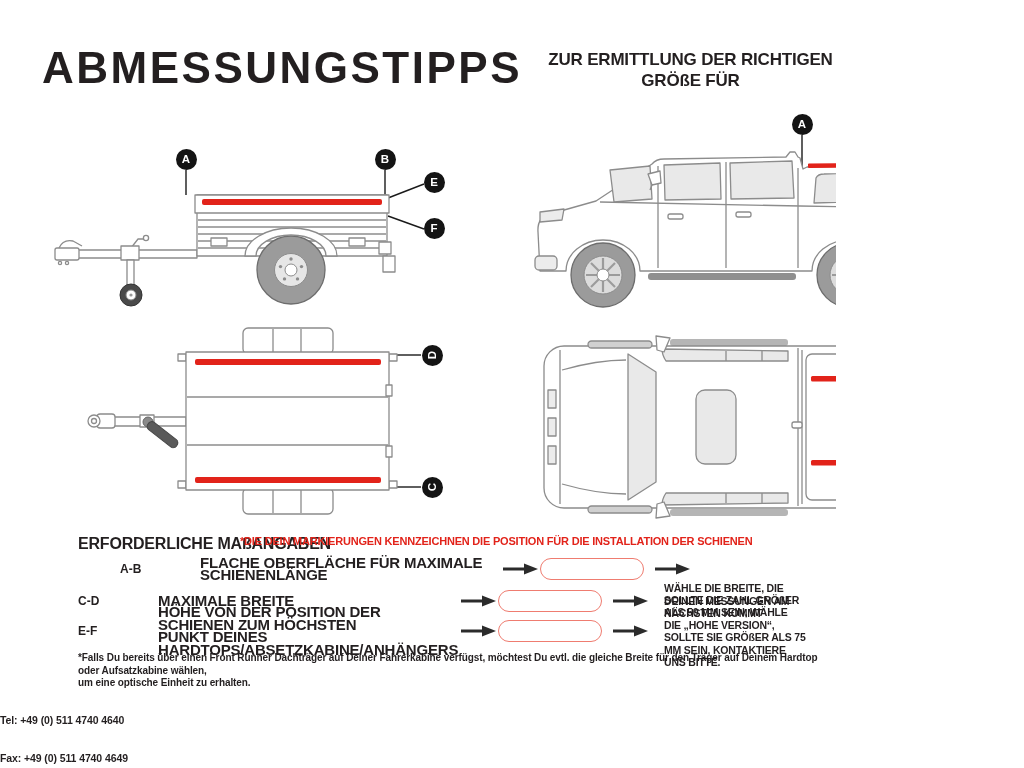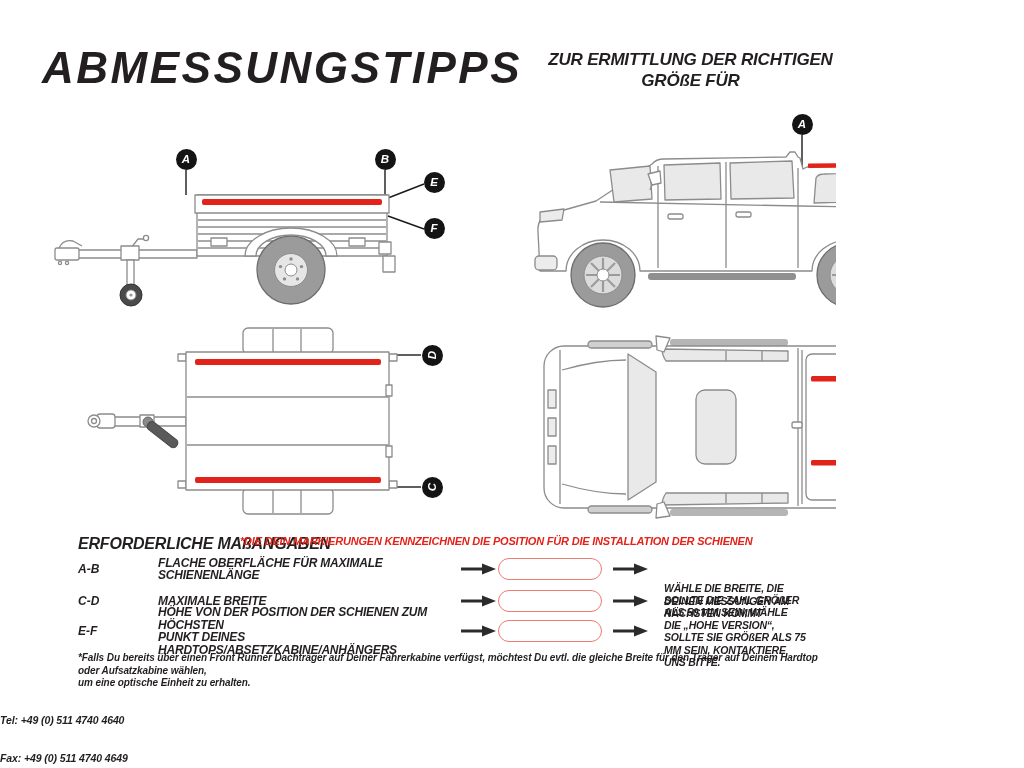--- a/index.html
+++ b/index.html
@@ -1,33 +1,33 @@
 <!DOCTYPE html>
 <html><head>
 <meta charset="utf-8">
 <style>
   html,body{margin:0;padding:0;background:#ffffff;}
   .page{position:relative;width:836px;height:768px;background:#fff;overflow:hidden;
-        font-family:"Liberation Sans", sans-serif;color:#231f20;font-style:italic;}
+        font-family:"Liberation Sans", sans-serif;color:#231f20;}
   .abs{position:absolute;}
   
   .title{left:42px;top:46px;font-size:44px;font-weight:800;letter-spacing:2.5px;line-height:1;}
   .subtitle{left:545px;top:49px;font-size:17px;font-weight:bold;line-height:21px;letter-spacing:-0.2px;text-align:center;}
   
   .diagram{position:absolute;}
   .diagram svg{position:absolute;left:0;top:0;}
   .marker{position:absolute;width:21px;height:21px;border-radius:50%;background:#141414;color:#fff;
           display:flex;align-items:center;justify-content:center;font-size:11.5px;font-weight:800;z-index:3;}
   .marker.rot span{display:block;transform:rotate(-90deg);}
   
   .sec-head{left:78px;top:535px;font-size:16px;font-weight:bold;letter-spacing:-0.2px;}
   .sec-note{left:240px;top:535px;font-size:11px;font-weight:bold;color:#e2231a;letter-spacing:-0.2px;}
   .m-row{position:absolute;left:78px;right:30px;display:flex;align-items:center;}
   .m-code{width:45px;font-size:12px;font-weight:bold;flex:0 0 auto;}
-  .m-label{width:302px;font-size:12px;font-weight:bold;line-height:12.5px;letter-spacing:-0.2px;flex:0 0 auto;padding-left:35px;}
+  .m-label{width:302px;font-size:15px;font-weight:bold;line-height:12.5px;letter-spacing:-0.2px;flex:0 0 auto;padding-left:35px;}
   .m-arrow{flex:0 0 auto;}
   .pill{flex:0 0 auto;width:102px;height:20px;border:1.6px solid #ef7c70;border-radius:12px;background:#fff;margin-left:2px;}
   .m-arrow2{flex:0 0 auto;margin-left:10px;}
   .m-result{margin-left:16px;font-size:10.5px;font-weight:bold;line-height:12.5px;letter-spacing:-0.2px;}
   .preline{white-space:pre-line;}
   
   .fn1{left:78px;top:652px;font-size:10px;font-weight:bold;line-height:12.5px;letter-spacing:-0.1px;}
   .fn2{left:78px;top:690px;font-size:10px;font-weight:bold;letter-spacing:-0.1px;}
   .contact{left:0;top:714px;width:1024px;display:flex;justify-content:center;gap:26px;
            font-size:10.5px;font-weight:bold;letter-spacing:-0.1px;flex-direction:column;}
@@ -271,21 +271,21 @@
         <span>D</span>
       </div>
     <div class="marker rot" style="left:432.5px;top:122.5px;">
         <span>C</span>
       </div>
   </div>
 
   <div class="abs sec-head">ERFORDERLICHE MAßANGABEN</div>
   <div class="abs sec-note">*DIE DEIN MARKIERUNGEN KENNZEICHNEN DIE POSITION FÜR DIE INSTALLATION DER SCHIENEN</div>
 
-  <div class="m-row" style="top:553px;height:32px;">
+  <div class="m-row" style="top:553px;height:32px;margin-left:42px;">
     <div class="m-code">A-B</div>
     <div class="m-label preline">FLACHE OBERFLÄCHE FÜR MAXIMALE SCHIENENLÄNGE</div>
     <svg class="m-arrow" width="36" height="12" viewBox="0 0 36 12">
         <line x1="1" y1="6" x2="24" y2="6" stroke="#2b2b2b" stroke-width="3"></line>
         <polygon points="22,0.5 36,6 22,11.5" fill="#2b2b2b"></polygon>
       </svg>
     <div class="pill"></div>
     <svg class="m-arrow2" width="36" height="12" viewBox="0 0 36 12">
         <line x1="1" y1="6" x2="24" y2="6" stroke="#2b2b2b" stroke-width="3"></line>
         <polygon points="22,0.5 36,6 22,11.5" fill="#2b2b2b"></polygon>

